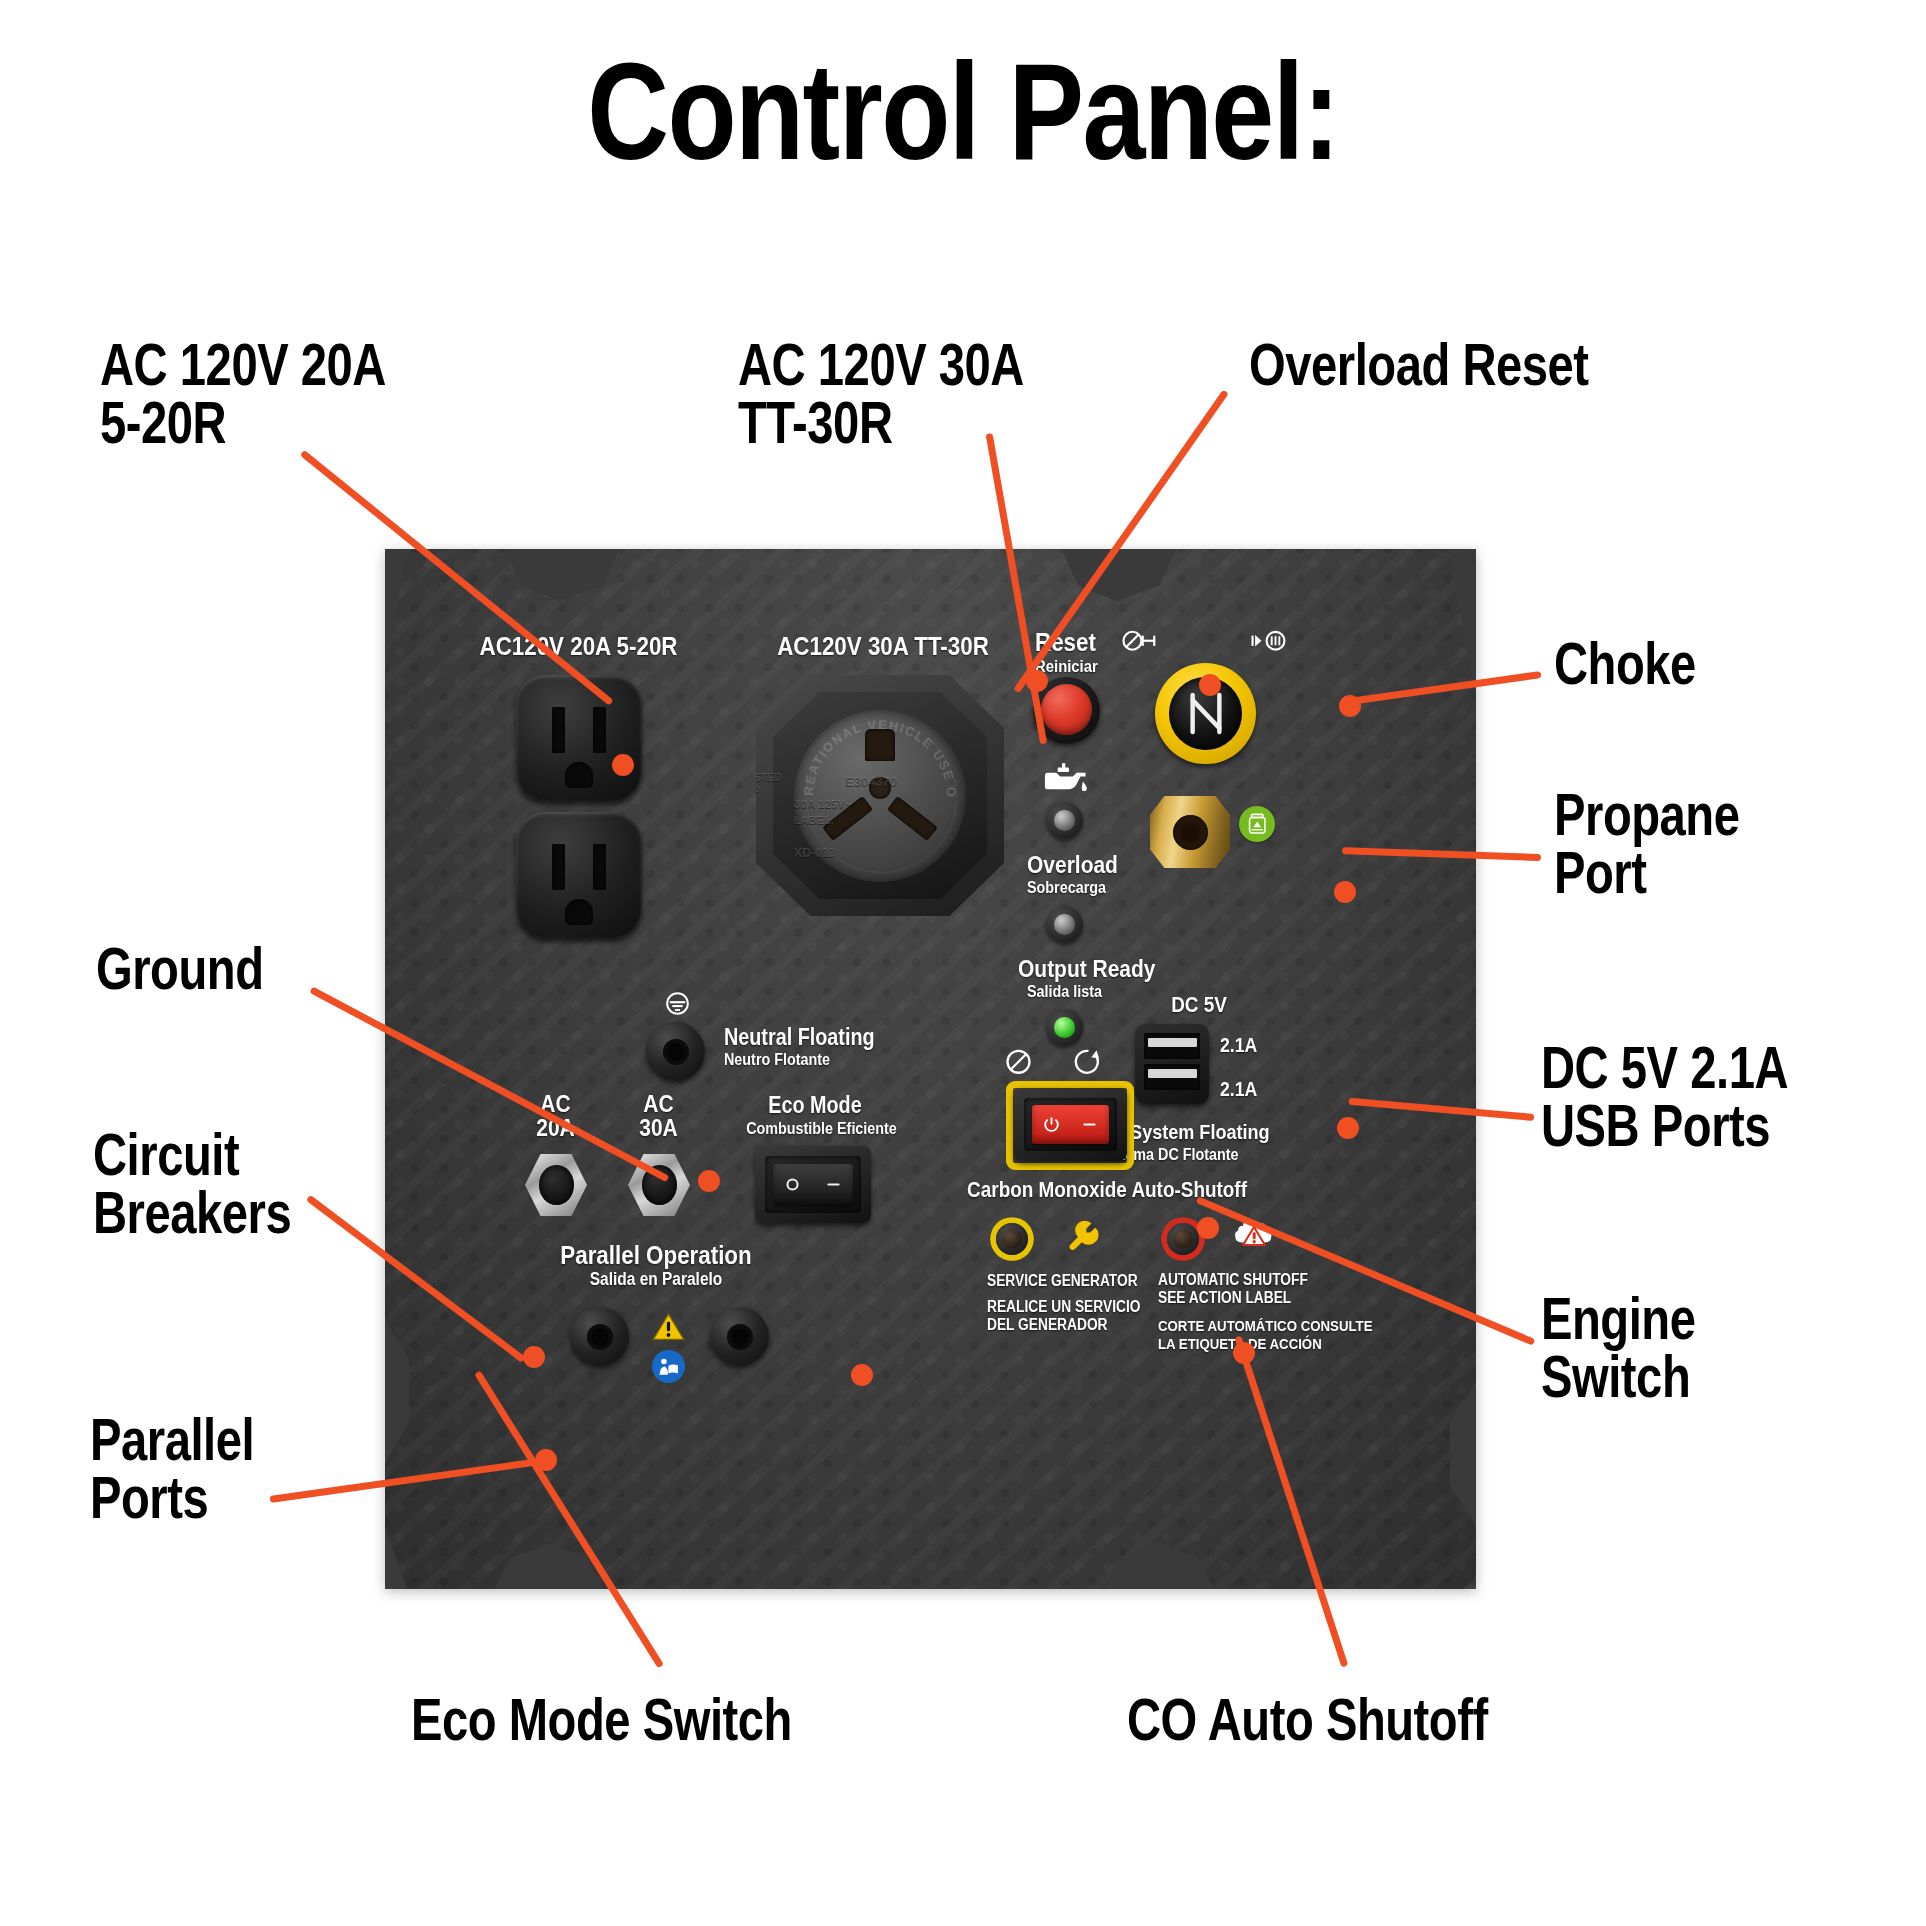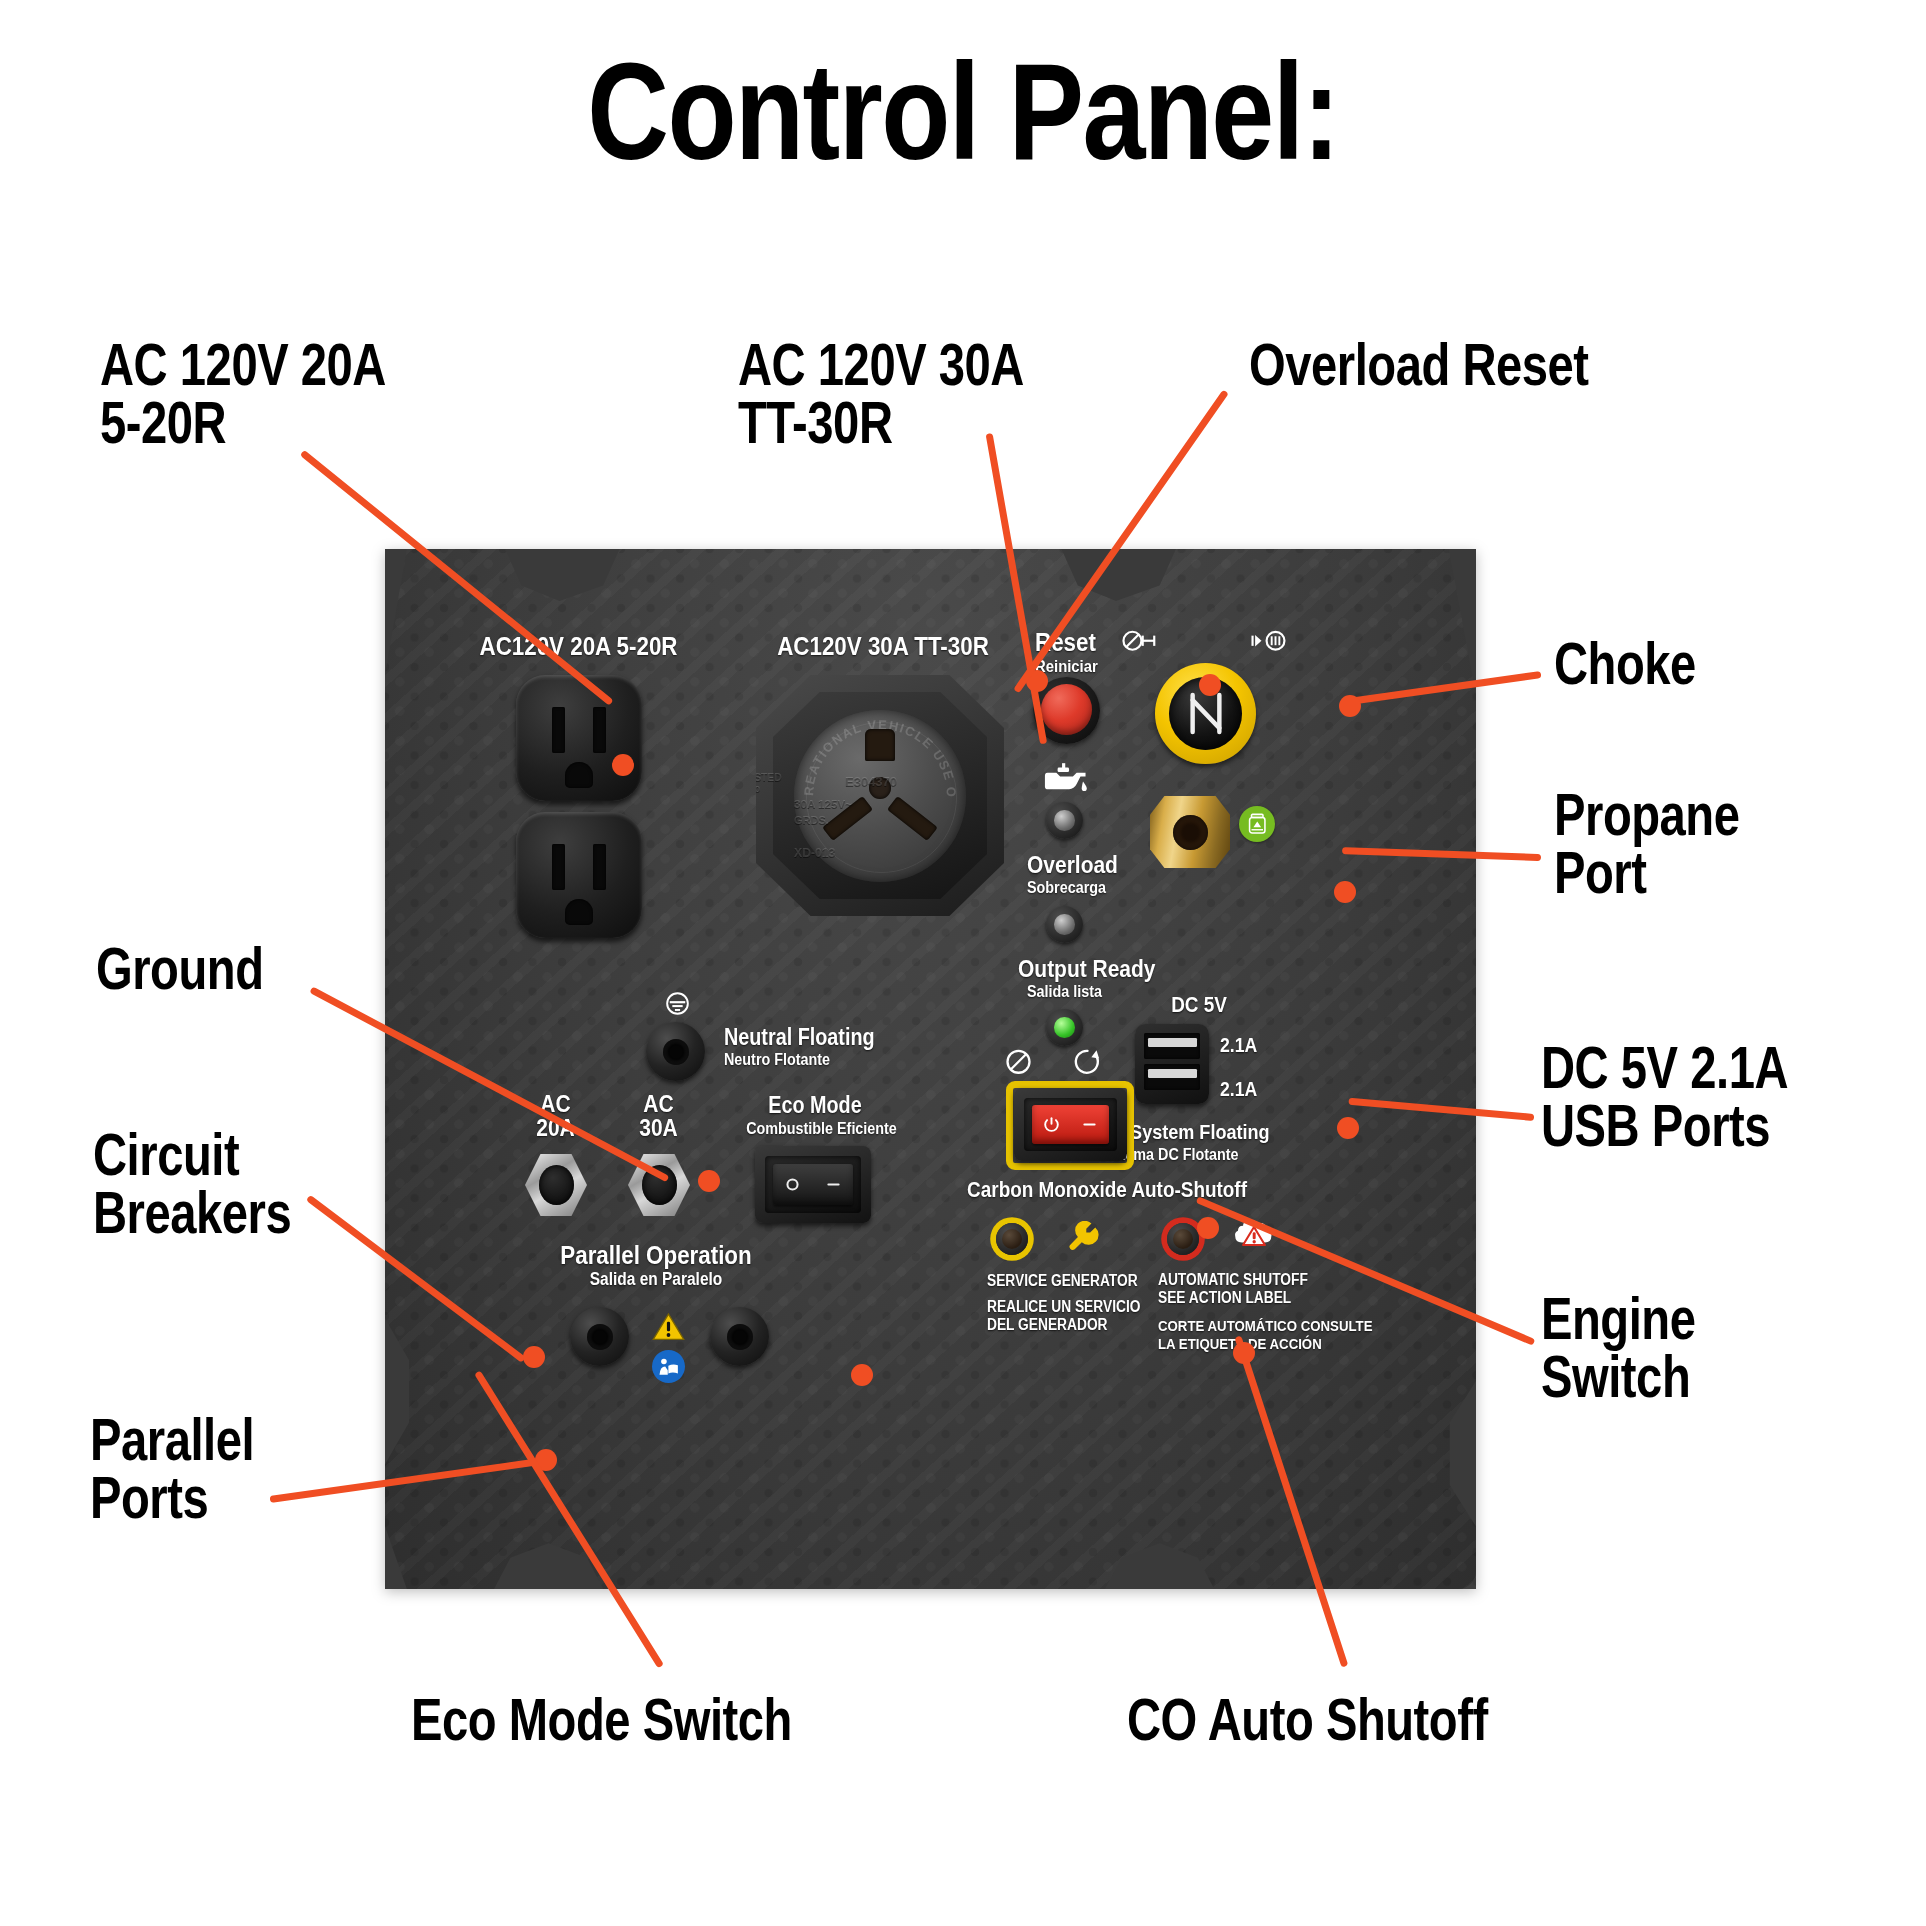--- a/index.html
+++ b/index.html
@@ -289,21 +289,21 @@
           <text><textPath href="#ap" startOffset="50%" text-anchor="middle" id="arcTextTarget">RECREATIONAL VEHICLE USE ONLY</textPath></text>
         </svg>
         <div class="tt-top"></div>
         <div class="tt-ctr"></div>
         <div class="tt-bl"></div>
         <div class="tt-br"></div>
         <div class="emb" style="top:62px;left:-49px;font-size:10.3px;">LISTED</div>
         <div class="emb" style="top:73px;left:-50px;font-size:9.6px;">700</div>
         <div class="emb" style="top:64px;left:51px;font-size:13px;">E304370</div>
         <div class="emb" style="top:87px;font-size:11.6px;">30A  125V~</div>
-        <div class="emb" style="top:104px;font-size:11px;">GRDS.</div>
+        <div class="emb" style="top:104px;font-size:11px;">LABEL.</div>
         <div class="emb" style="top:136px;font-size:12.2px;">XD-013</div>
       </div>
     </div>
 
     <div class="ptxt l" style="left:650px;top:78px;font-size:26px;">Reset</div>
     <div class="ptxt l sub" style="left:650px;top:107px;font-size:17.3px;">Reiniciar</div>
 
     <div class="symrow" style="left:737px;top:77px;gap:6.4px;">
       <svg width="35" height="29.5" viewBox="0 0 54 46">
         <circle cx="16" cy="23" r="14" fill="none" stroke="#fff" stroke-width="3.4"></circle>

